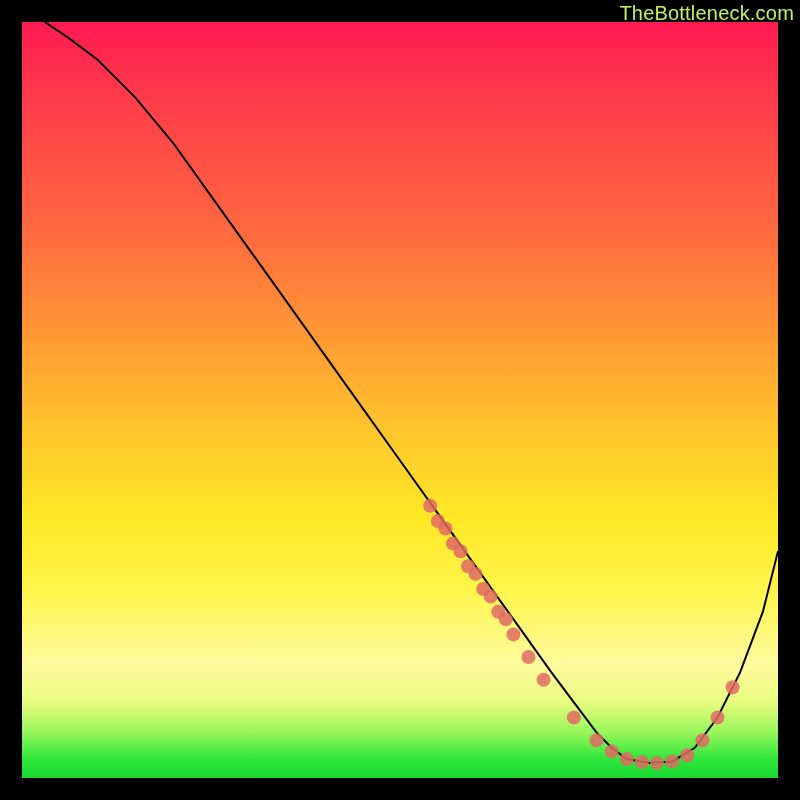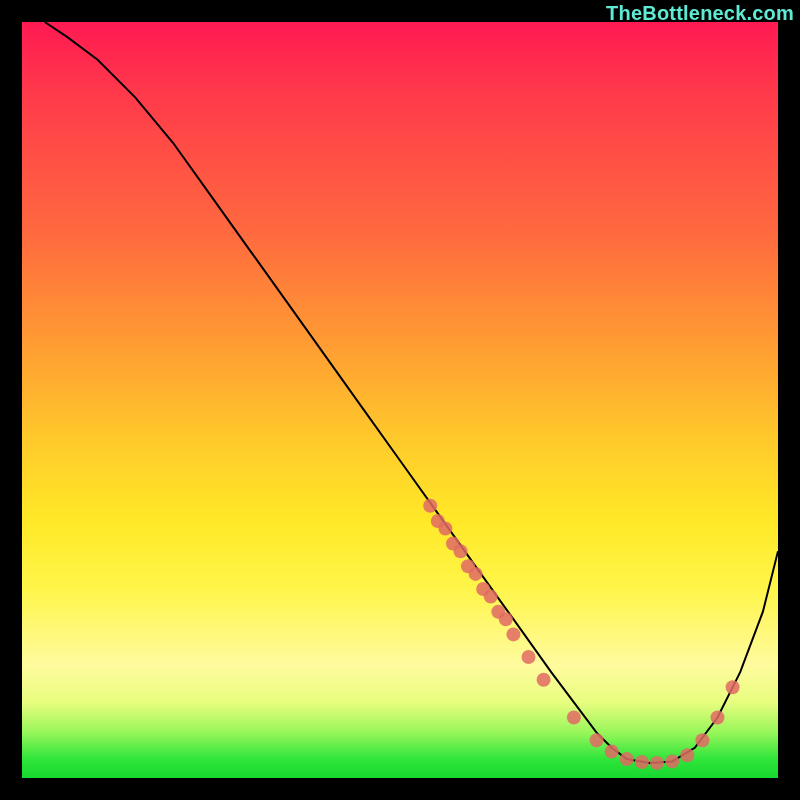--- a/index.html
+++ b/index.html
@@ -37,23 +37,23 @@
       #e8fd7e 90%,
       #97f65a 94%,
       #2fe53a 97.5%,
       #16d82f 100%
     );
   }
   .watermark {
     position: absolute;
     top: 2px;
     right: 6px;
-    color: #5eead4;
+    color: #bef264;
     font-size: 20px;
-    font-weight: 700;
+    font-weight: 400;
     letter-spacing: 0.2px;
     user-select: none;
   }
   svg.curve {
     position: absolute;
     left: 0;
     top: 0;
     width: 756px;
     height: 756px;
   }

